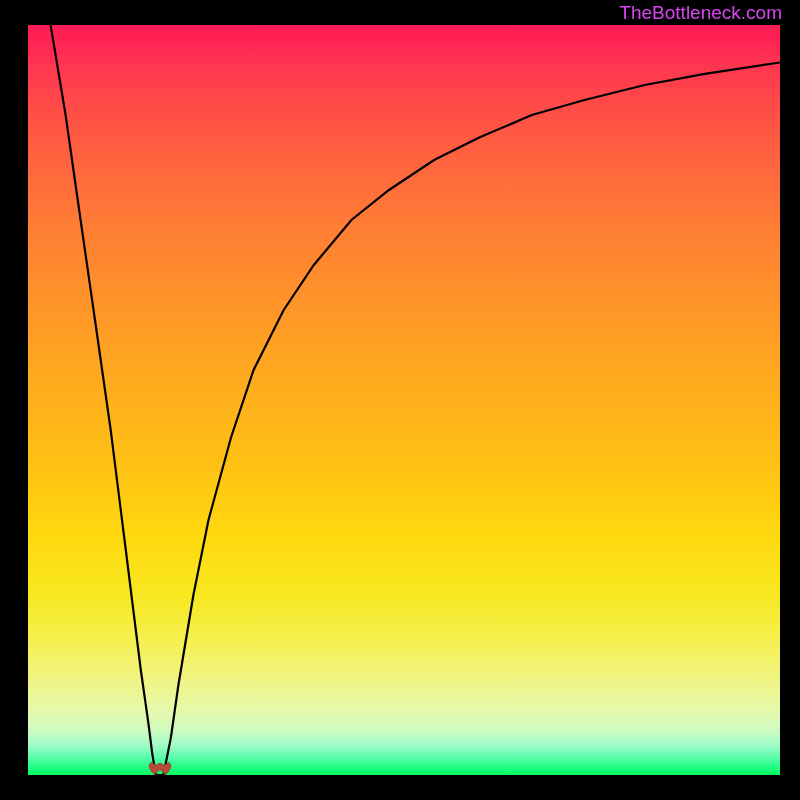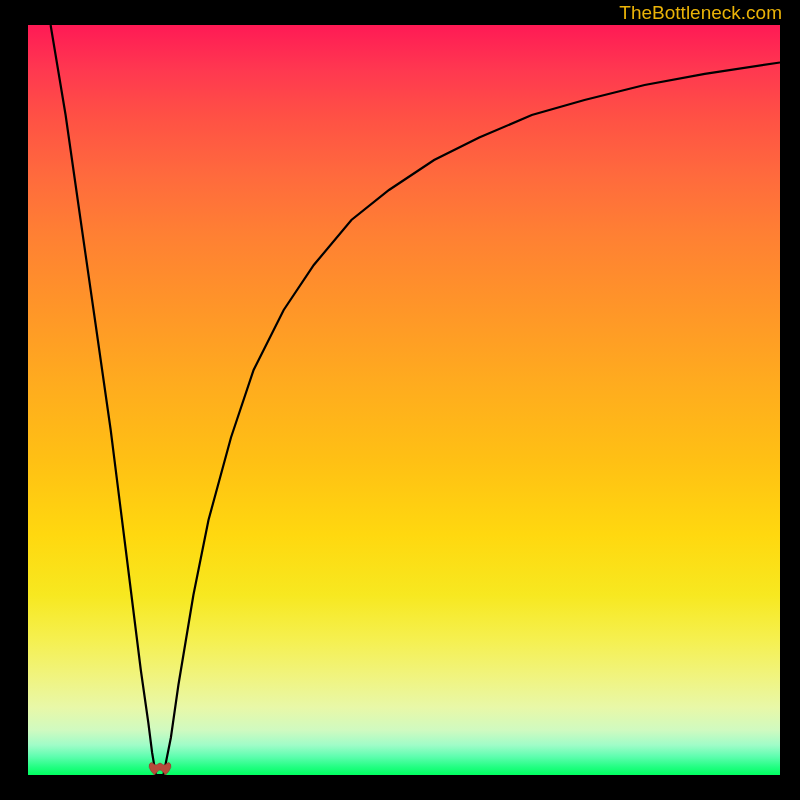--- a/index.html
+++ b/index.html
@@ -14,21 +14,21 @@
       background: #000;
       font-family: Arial, sans-serif;
       position: relative;
       overflow: hidden;
     }
 
     .watermark {
       position: absolute;
       top: 2px;
       right: 18px;
-      color: #eab308;
+      color: #d946ef;
       font-size: 19px;
       font-weight: 500;
       z-index: 10;
     }
 
     .chart-container {
       position: absolute;
       top: 25px;
       left: 28px;
       right: 20px;

